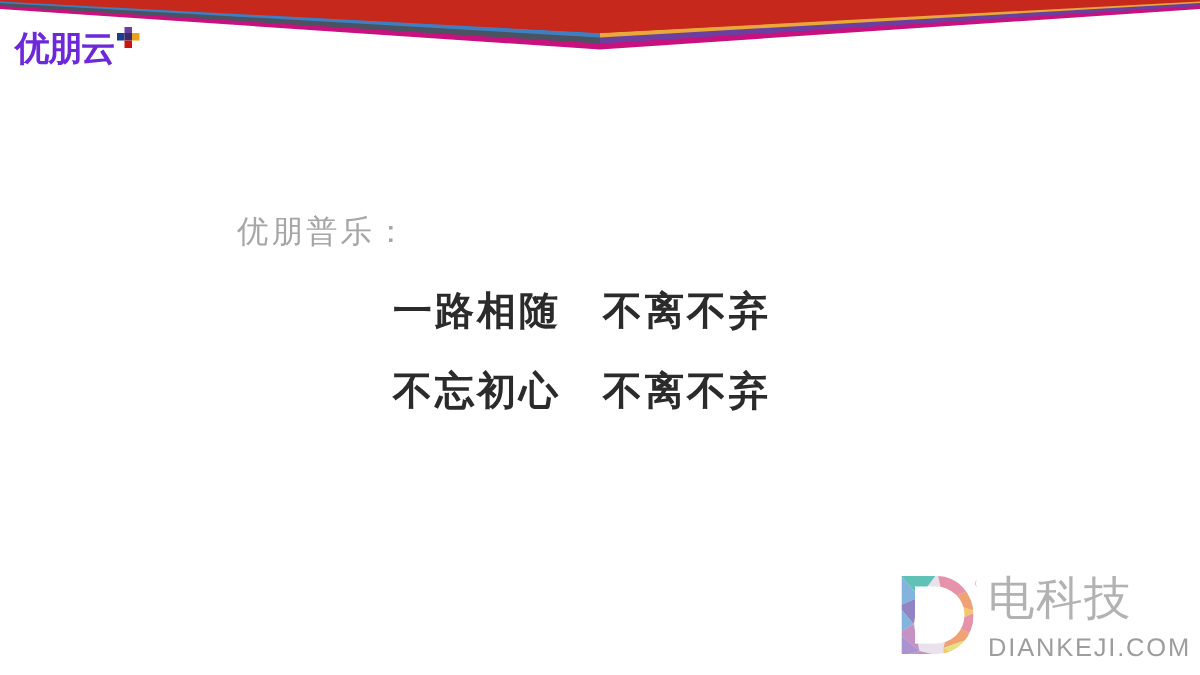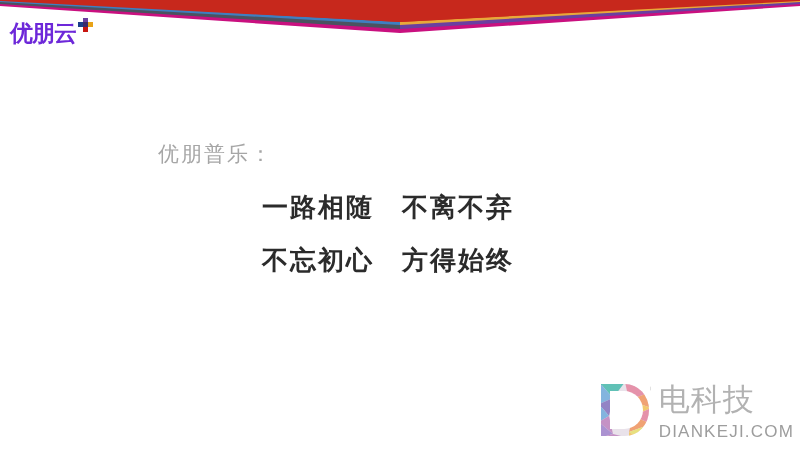--- a/index.html
+++ b/index.html
@@ -171,21 +171,21 @@
       <i class="bp3"></i>
       <i class="bp4"></i>
       <i class="bp5"></i>
     </span>
   </div>
 
   <div class="lead">优朋普乐：</div>
 
   <div class="headline headline-1">一路相随　不离不弃</div>
 
-  <div class="headline headline-2">不忘初心　方得始终</div>
+  <div class="headline headline-2">不忘初心　不离不弃</div>
 
   <div class="watermark">
     <div class="wm-mark">
       <svg width="52" height="56" viewBox="0 0 52 56" xmlns="http://www.w3.org/2000/svg">
         <defs>
           <clipPath id="dclip">
             <path d="M2,2 H26 A24,26 0 0 1 26,54 H2 Z"></path>
           </clipPath>
         </defs>
         <g clip-path="url(#dclip)">

